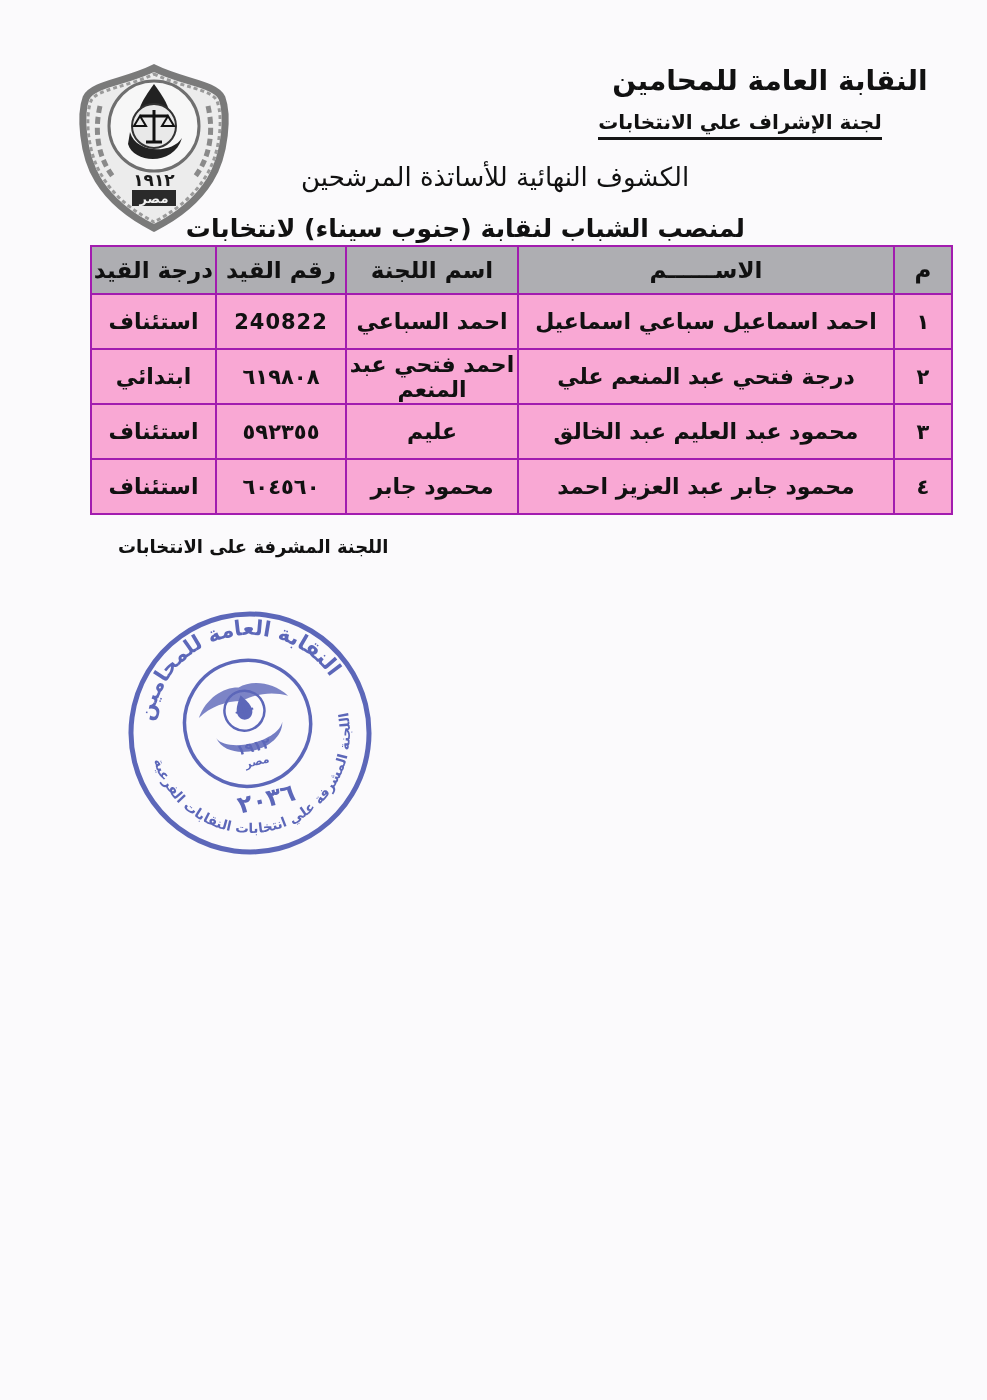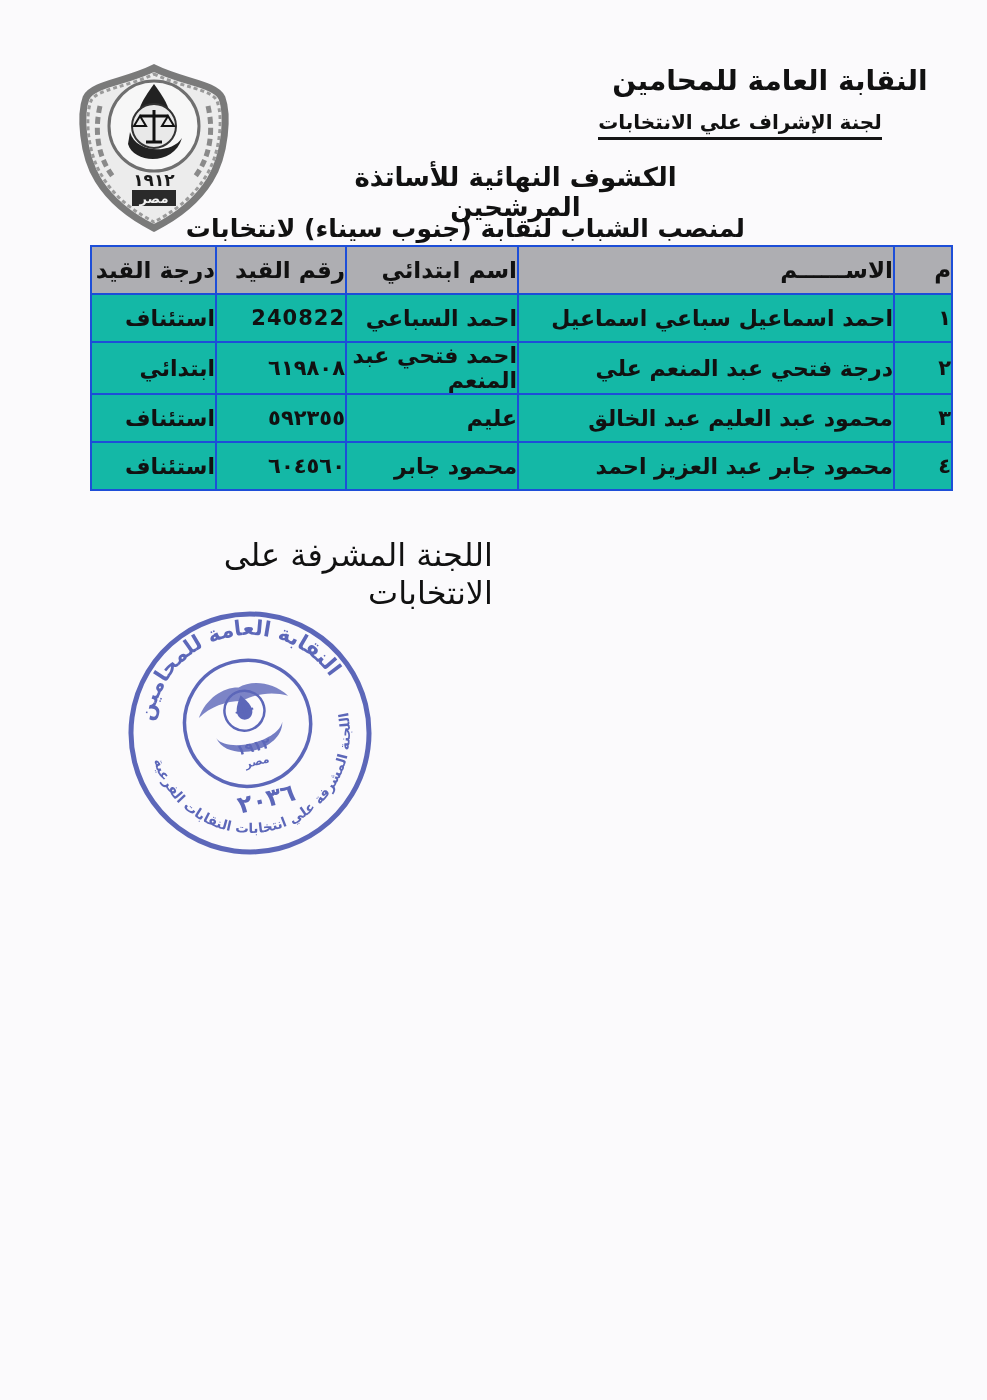--- a/index.html
+++ b/index.html
@@ -24,52 +24,52 @@
   .t-committee {
     top: 88px; left: 535px; width: 410px;
     text-align: center; font-size: 20px; font-weight: bold;
   }
   .t-committee span {
     display: inline-block;
     border-bottom: 3px solid #151515;
     padding-bottom: 3px;
   }
   .t-list {
-    top: 140px; left: 313px; width: 405px;
-    text-align: center; font-size: 26px; font-weight: bold;
+    top: 140px; left: 301px; width: 405px;
+    text-align: left; font-size: 26px; font-weight: normal;
   }
   .t-position {
     top: 192px; left: 185px; width: 560px;
     text-align: right; font-size: 25px; font-weight: bold;
   }
 
   
   .cand-table {
     position: absolute; top: 245px; left: 90px; width: 861px;
     border-collapse: collapse; table-layout: fixed;
     direction: rtl;
   }
   .cand-table th, .cand-table td {
-    border: 2px solid #1d4ed8;
-    text-align: right; vertical-align: middle;
+    border: 2px solid #a21caf;
+    text-align: center; vertical-align: middle;
     font-weight: bold;
     overflow: hidden;
   }
   .cand-table thead th {
     background: #aeaeb2;
     height: 48px; font-size: 23px;
   }
-  .cand-table tbody td { height: 48px; font-size: 22px; background: #14b8a6; }
+  .cand-table tbody td { height: 55px; font-size: 22px; background: #f9a8d4; }
   .cand-table td.c-num  { font-size: 21px; }
   .cand-table td.c-reg  { font-size: 21px; letter-spacing: 1px; }
 
   
   .t-footer {
     top: 514px; left: 118px; width: 375px;
-    text-align: right; font-size: 32px; font-weight: normal;
+    text-align: left; font-size: 18px; font-weight: bold;
   }
 
   
   .stamp-box { left: 120px; top: 580px; width: 260px; height: 262px; opacity: 0.88; }
 </style>
 </head>
 <body>
 
 <div class="abs logo-box">
   <svg width="168" height="172" viewBox="0 0 168 172">
@@ -110,21 +110,21 @@
     <col style="width:58px">
       <col style="width:376px">
       <col style="width:172px">
       <col style="width:130px">
       <col style="width:125px">
   </colgroup>
   <thead>
     <tr>
       <th>م</th>
       <th>الاســــــم</th>
-      <th>اسم ابتدائي</th>
+      <th>اسم اللجنة</th>
       <th>رقم القيد</th>
       <th>درجة القيد</th>
     </tr>
   </thead>
   <tbody>
     <tr>
       <td class="c-num">١</td>
       <td>احمد اسماعيل سباعي اسماعيل</td>
       <td>احمد السباعي</td>
       <td class="c-reg">240822</td>

